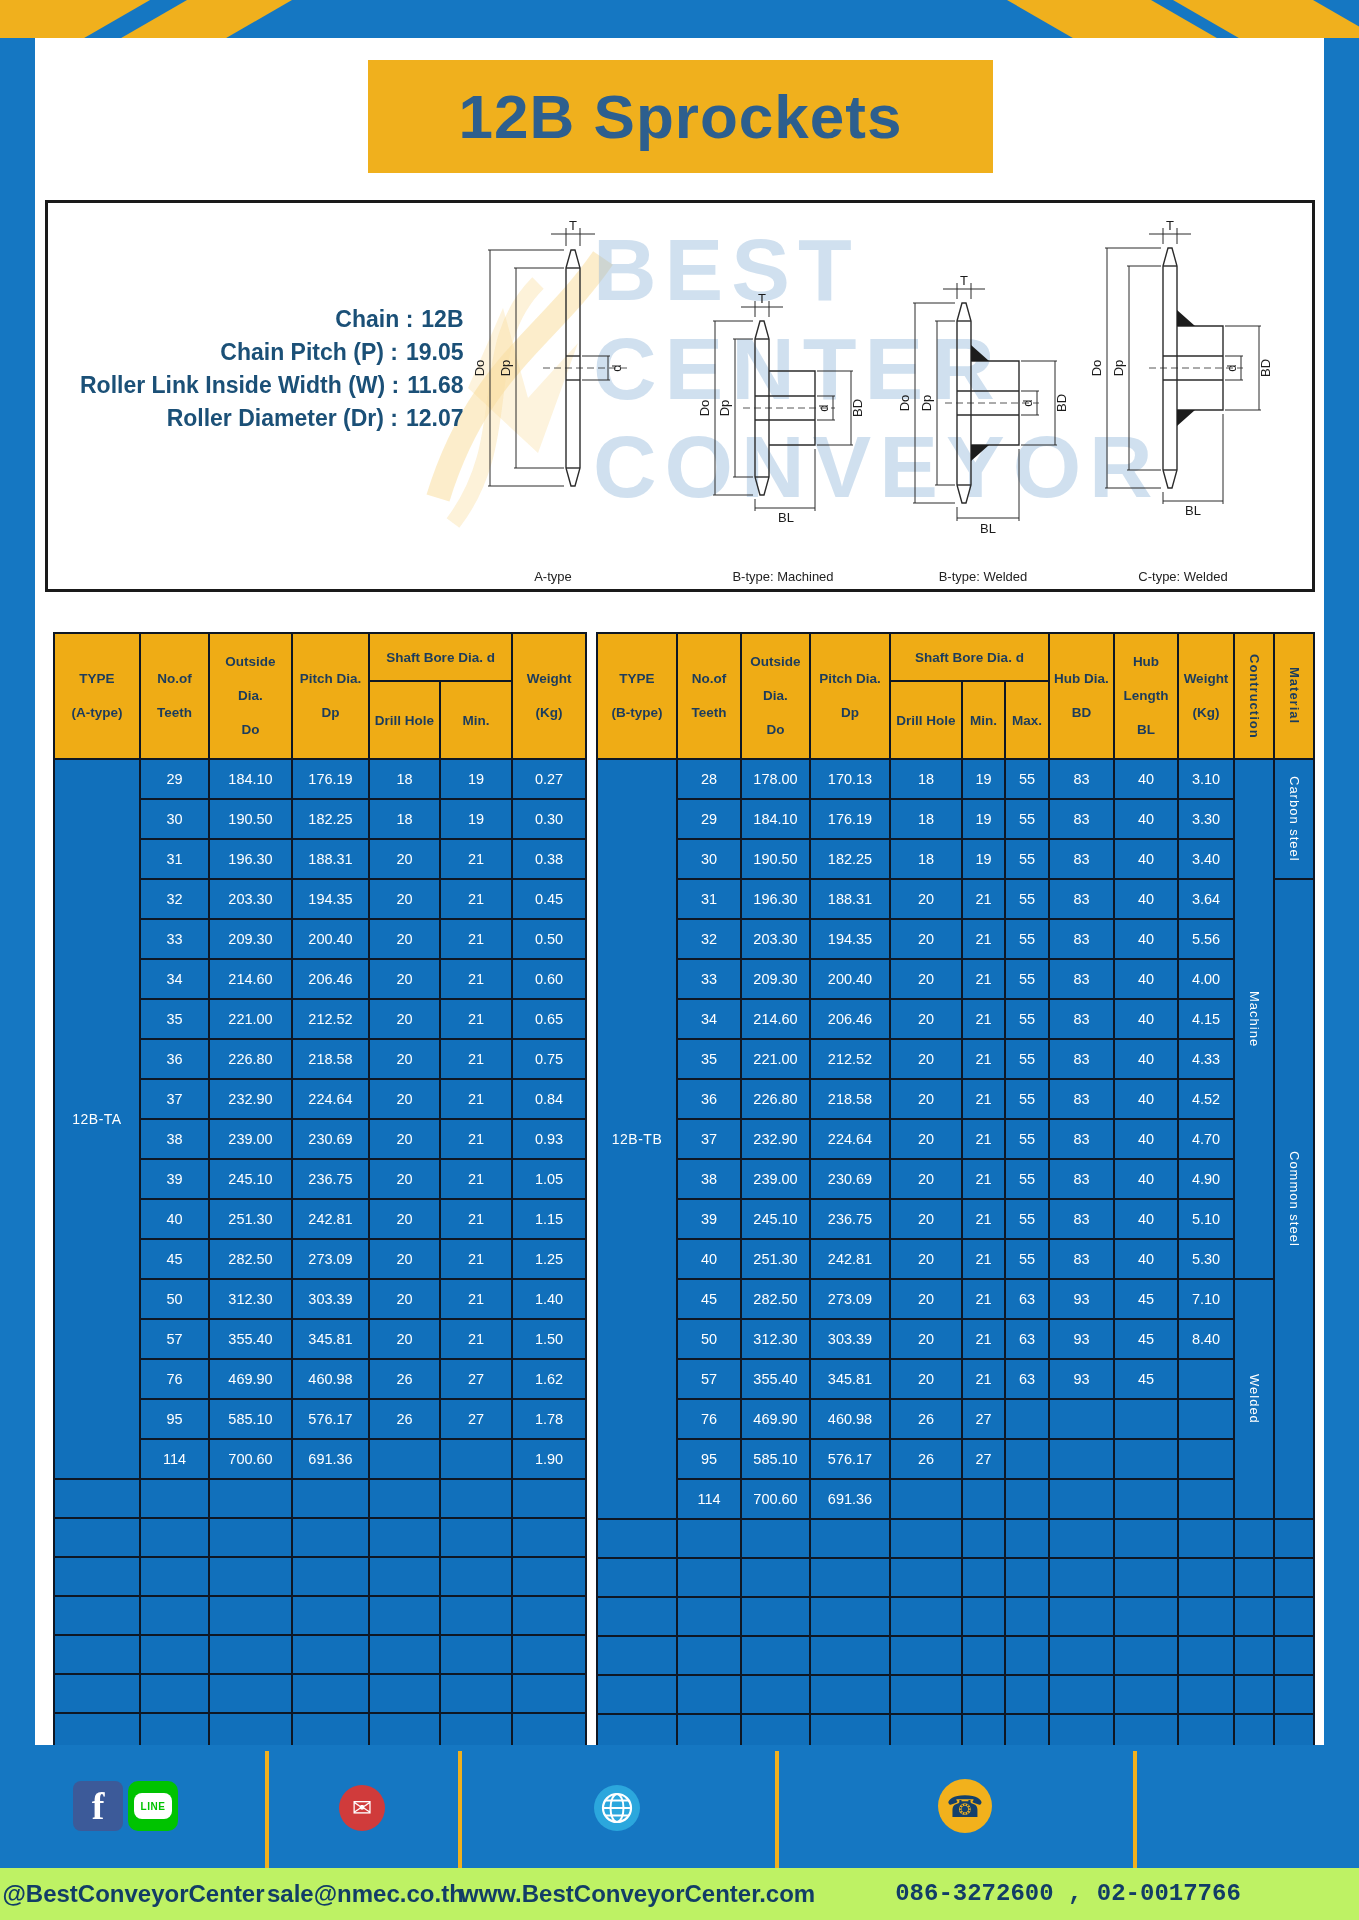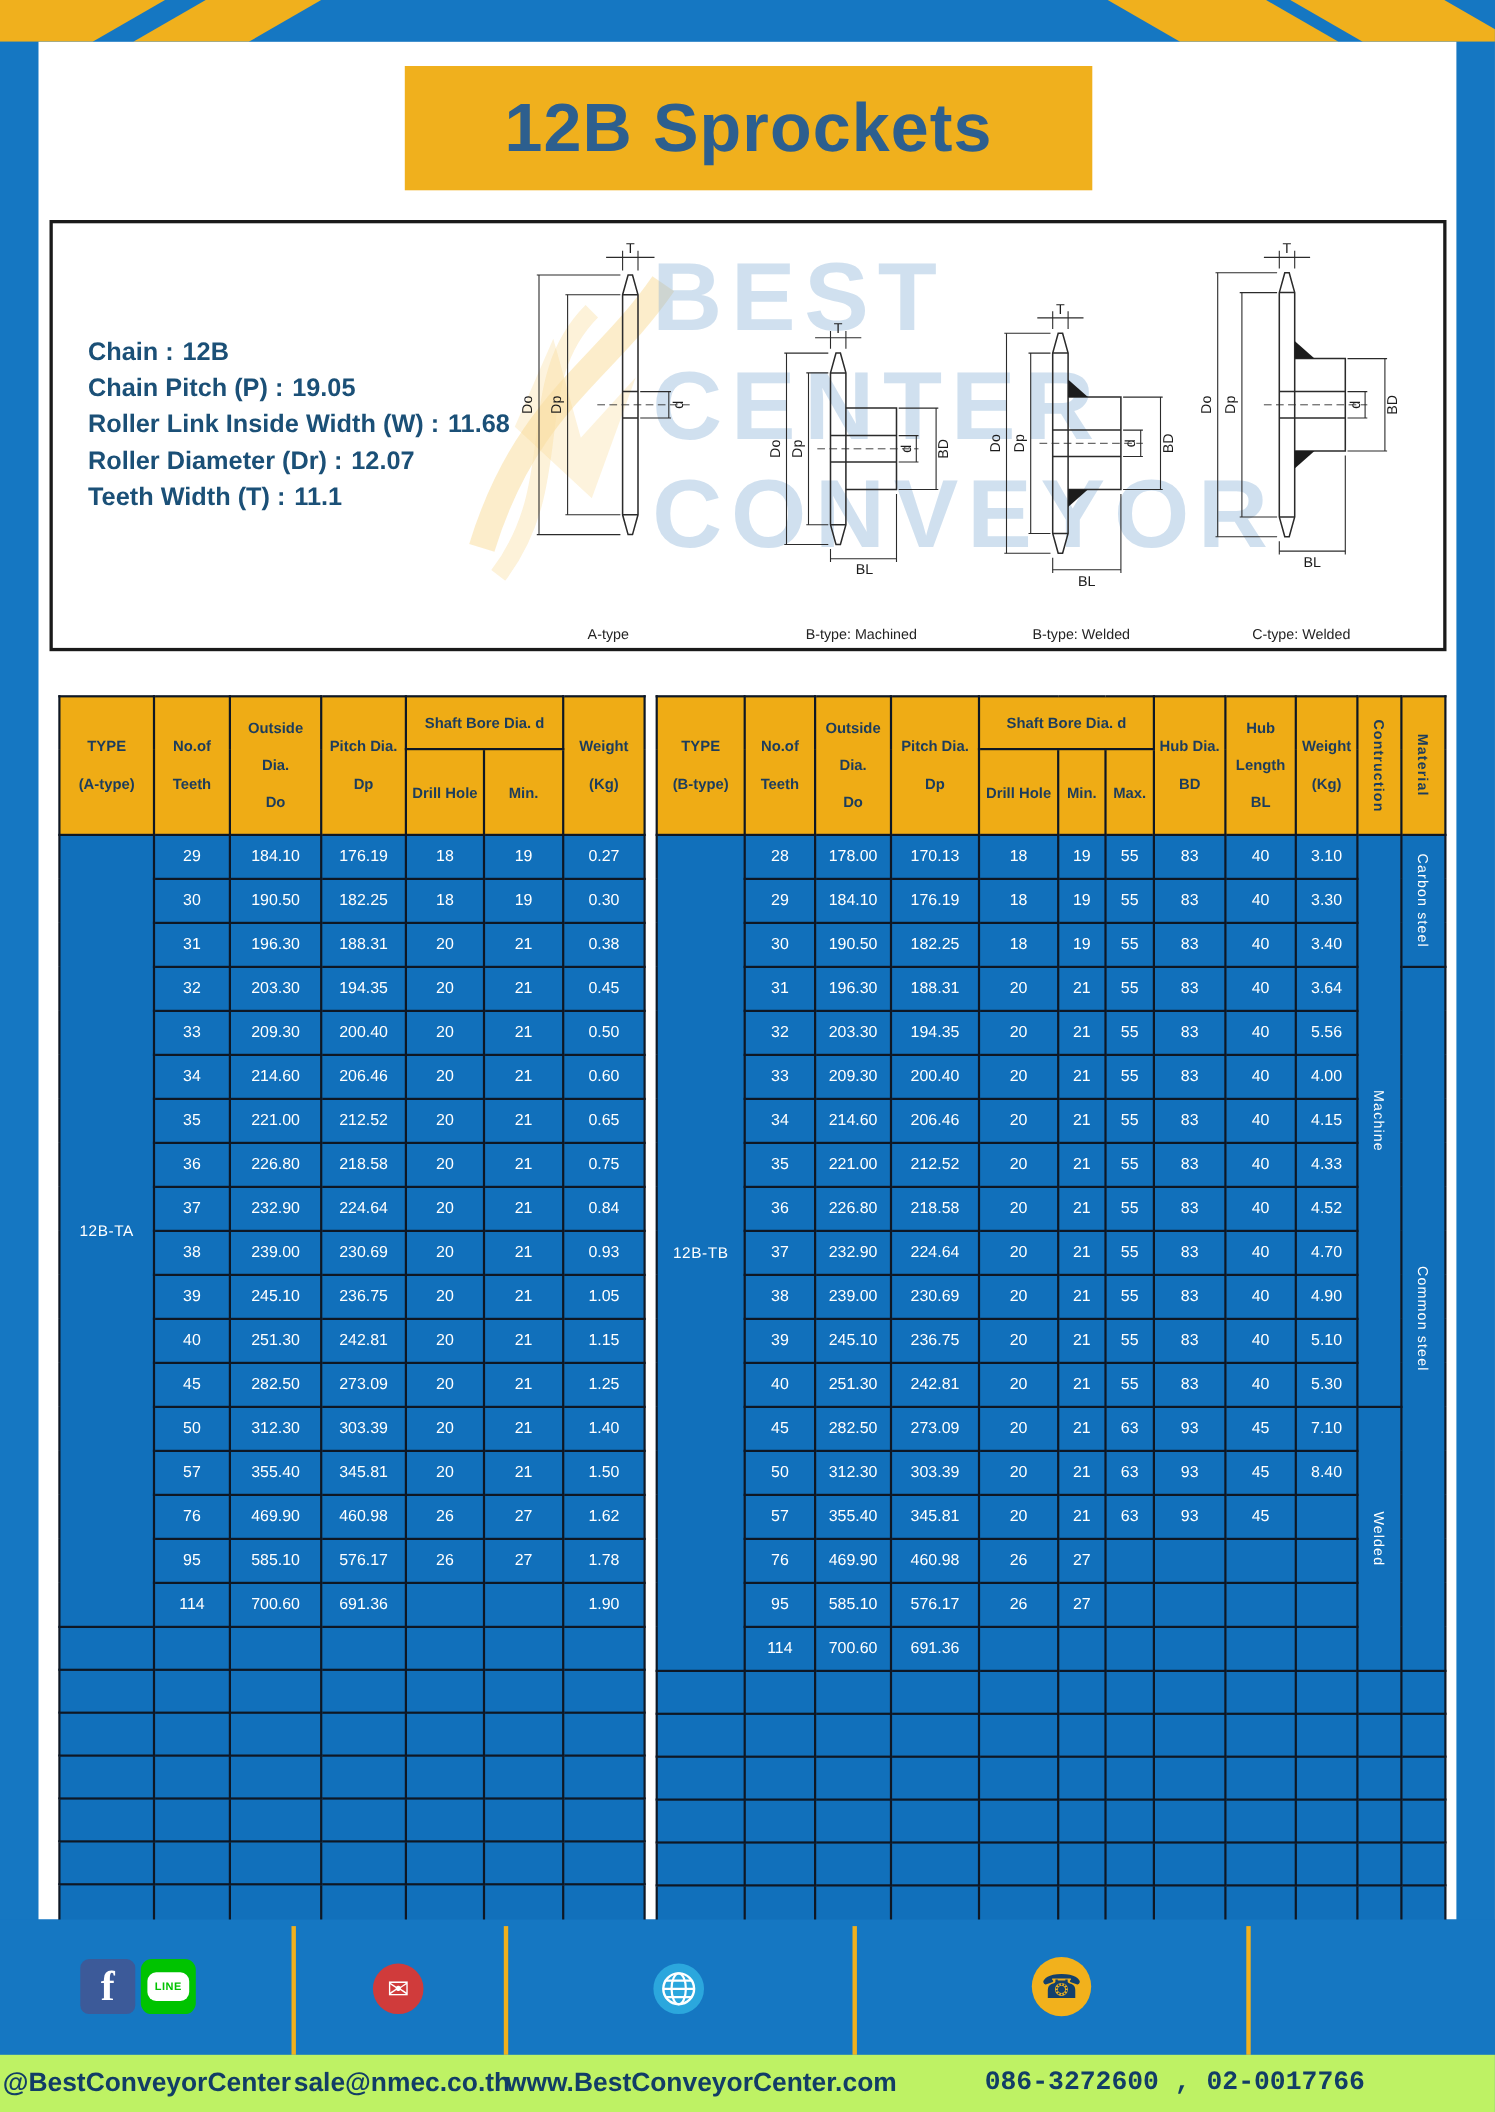--- a/index.html
+++ b/index.html
@@ -15,21 +15,21 @@
              display:flex;align-items:center;justify-content:center;}
   .title-box h1{margin:0;font-size:62px;font-weight:700;color:#2d5f8e;letter-spacing:1px;}
   
   .info-box{position:absolute;left:45px;top:200px;width:1270px;height:392px;background:#fff;
             border:3px solid #1a1a1a;box-sizing:border-box;}
   .watermark{position:absolute;left:545px;top:18px;width:600px;z-index:0;
              font-weight:700;font-size:88px;line-height:1.12;letter-spacing:8px;
              color:rgba(142,181,217,0.42);white-space:nowrap;}
   .wm-logo{position:absolute;left:350px;top:25px;z-index:0;opacity:.5;}
   .specs{position:absolute;left:32px;top:100px;z-index:1;list-style:none;margin:0;padding:0;
-         font-size:23px;font-weight:700;color:#1b5077;line-height:33px;}
+         font-size:23px;font-weight:700;color:#1b5077;line-height:33px;text-align:right;}
   .specs .spec-value{margin-left:8px;}
   .diagrams figure{position:absolute;margin:0;top:15px;height:352px;z-index:1;}
   .diagrams figcaption{position:absolute;bottom:-14px;left:0;width:100%;text-align:center;
                        font-size:13px;color:#232323;}
   .dwg{position:absolute;left:0;}
   .dwg line,.dwg path,.dwg polyline{stroke:#2b2b2b;fill:none;stroke-width:1.4;}
   .dwg .dim{stroke-width:1;}
   .dwg .cl{stroke-dasharray:7 4;stroke-width:.8;}
   .dwg .weld{fill:#1c1c1c;stroke:none;}
   .dwg text{fill:#1c1c1c;font-size:13px;font-family:"Liberation Sans",sans-serif;}
@@ -95,21 +95,20 @@
       <div>BEST</div>
       <div>CENTER</div>
       <div>CONVEYOR</div>
     </div>
 
     <ul class="specs">
       <li><span class="spec-label">Chain :</span><span class="spec-value">12B</span></li>
       <li><span class="spec-label">Chain Pitch (P) :</span><span class="spec-value">19.05</span></li>
       <li><span class="spec-label">Roller Link Inside Width (W) :</span><span class="spec-value">11.68</span></li>
       <li><span class="spec-label">Roller Diameter (Dr) :</span><span class="spec-value">12.07</span></li>
-      <li><span class="spec-label">Teeth Width (T) :</span><span class="spec-value">11.1</span></li>
     </ul>
 
     <div class="diagrams">
 
       <figure style="left:400px;width:210px;">
         <svg class="dwg" style="top:0;" width="210" height="300" viewBox="0 0 210 300">
           <line class="dim" x1="118" y1="28" x2="118" y2="10"></line>
             <line class="dim" x1="132" y1="28" x2="132" y2="10"></line>
           <line class="dim" x1="103" y1="16" x2="147" y2="16"></line>
           <text x="121" y="12">T</text>

